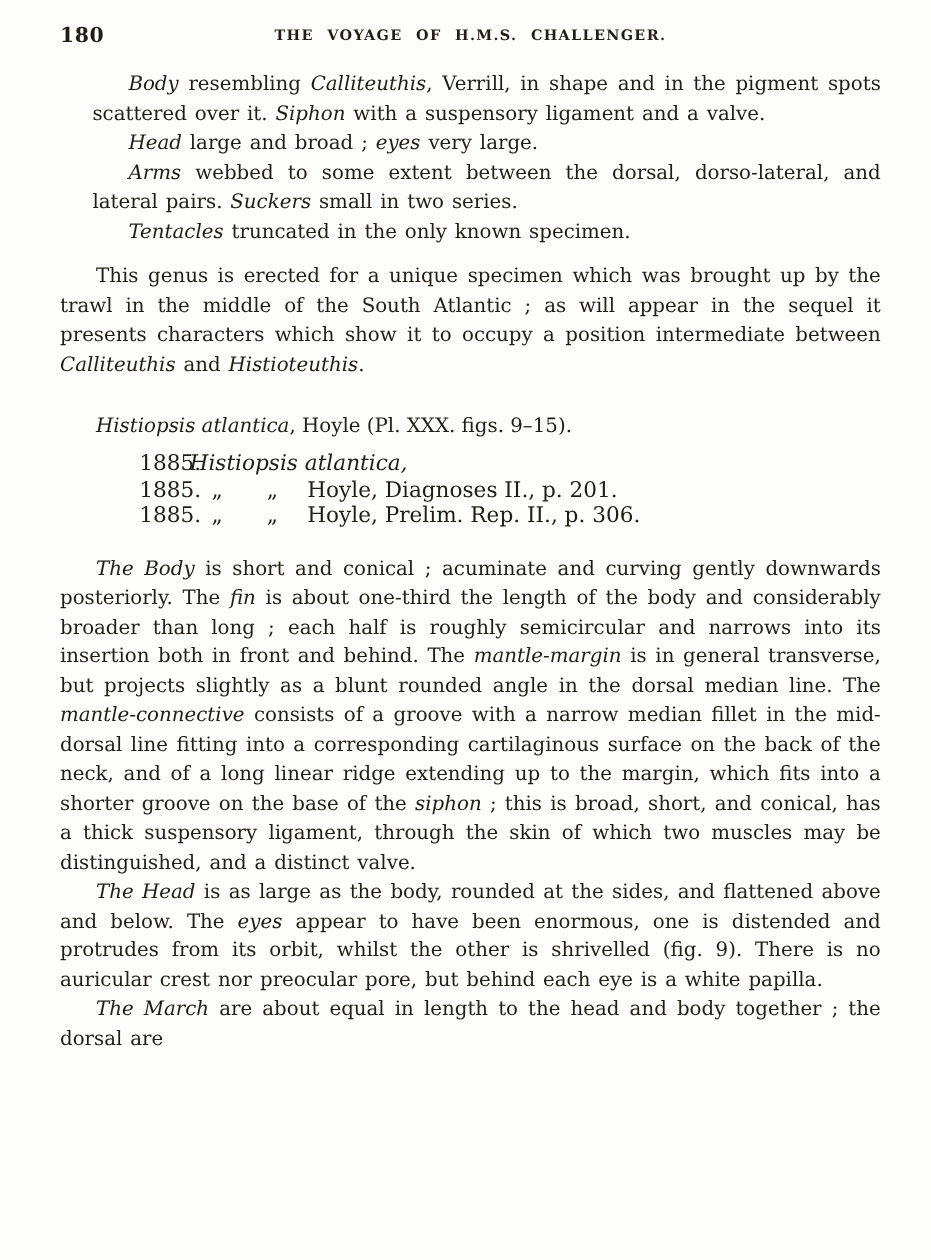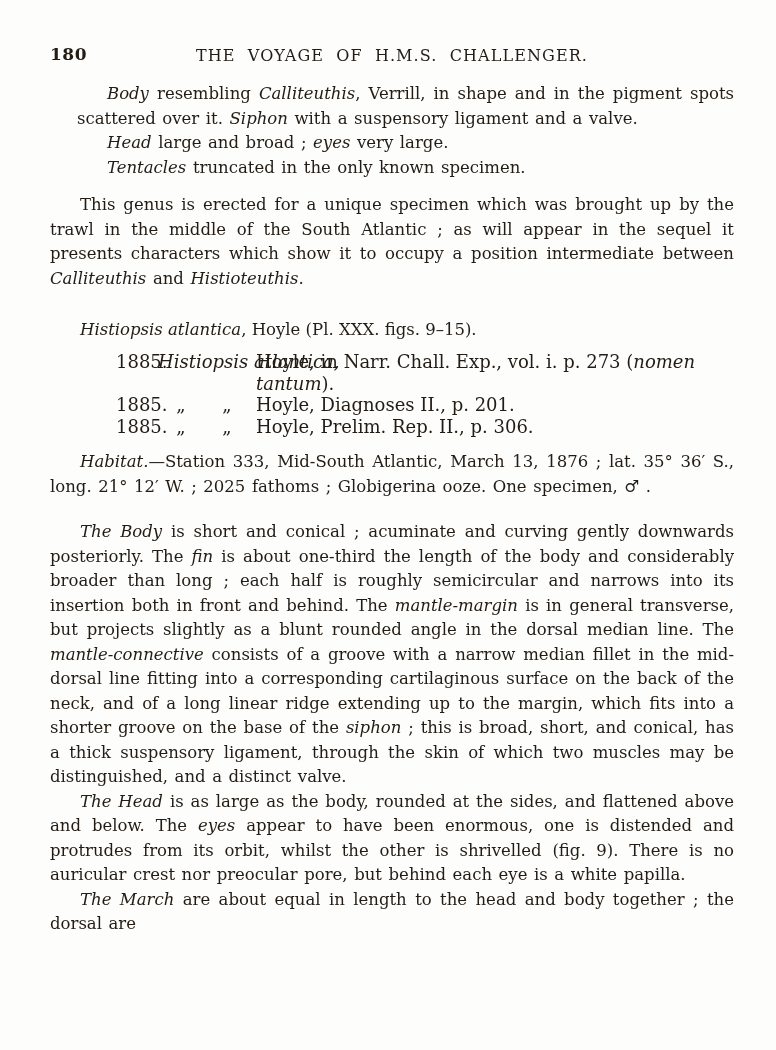--- a/index.html
+++ b/index.html
@@ -1,29 +1,29 @@
 <!DOCTYPE html>
 <html><head>
 <meta charset="utf-8">
 <style>
   html,body{margin:0;padding:0;background:#ffffff;}
   .page{
     position:relative;
     width:776px;height:1050px;
     box-sizing:border-box;
     background:#fdfdfb;
-    padding:44px 42px 0 50px;
+    padding:20px 42px 0 50px;
     font-family:"DejaVu Serif", serif;
     color:#221c15;
     overflow:hidden;
   }
   .page-header{position:relative;height:22px;}
   .page-number{position:absolute;left:0;top:0;font-size:17px;font-weight:bold;letter-spacing:.5px;}
   .running-head{position:absolute;left:0;right:0;top:2px;text-align:center;
-    font-size:16px;font-weight:normal;letter-spacing:1.1px;word-spacing:6px;}
+    font-size:12px;font-weight:bold;letter-spacing:1.1px;word-spacing:6px;}
   .genus-heading{margin:40px 0 0;text-align:center;font-size:18px;font-weight:normal;line-height:26px;}
   .it{font-style:italic;}
   sup{font-size:10px;line-height:0;position:relative;top:-5px;}
   .para{margin:0;font-size:16.5px;line-height:24.5px;text-align:justify;text-indent:30px;word-spacing:.08em;}
   .diagnosis{margin-top:16px;margin-left:27px;}
   .genus-note{margin-top:13px;}
   .species-heading{margin:27px 0 0 30px;font-size:16.5px;font-weight:normal;line-height:24px;}
   .synonymy{margin:9px 0 0 66px;font-size:18px;line-height:21.5px;}
   .syn-row{display:flex;align-items:baseline;}
   .syn-year{width:42px;flex:none;}
@@ -40,46 +40,45 @@
 <div class="page">
   <header class="page-header">
     <span class="page-number">180</span>
     <span class="running-head">THE VOYAGE OF H.M.S. CHALLENGER.</span>
   </header>
 
 
   <section class="diagnosis">
       <p class="para"><span class="it">Body</span><span> resembling </span><span class="it">Calliteuthis</span><span>, Verrill, in shape and in the pigment spots scattered over it.  </span><span class="it">Siphon</span><span> with a suspensory ligament and a valve.</span></p>
       <p class="para"><span class="it">Head</span><span> large and broad ; </span><span class="it">eyes</span><span> very large.</span></p>
+      <p class="para"><span class="it">Arms</span><span> webbed to some extent between the dorsal, dorso-lateral, and lateral pairs. </span><span class="it">Suckers</span><span> small in two series.</span></p>
       <p class="para"><span class="it">Tentacles</span><span> truncated in the only known specimen.</span></p>
     </section>
 
   <p class="para genus-note"><span>This genus is erected for a unique specimen which was brought up by the trawl in the middle of the South Atlantic ; as will appear in the sequel it presents characters which show it to occupy a position intermediate between </span><span class="it">Calliteuthis</span><span> and </span><span class="it">Histioteuthis</span><span>.</span></p>
 
   <h2 class="species-heading"><span class="it">Histiopsis atlantica</span><span>, Hoyle (Pl. XXX. figs. 9–15).</span></h2>
 
   <section class="synonymy">
       <div class="syn-row">
         <span class="syn-year">1885.</span>
         <span class="syn-name it-name">Histiopsis atlantica,</span>
-        <span class="syn-ref"><span>Hoyle, in Narr. Chall. Exp., vol. i. p. 273 (</span><span class="it">nomen tantum</span><span>).</span></span>
       </div>
       <div class="syn-row">
         <span class="syn-year">1885.</span>
         <span class="syn-name"><span class="dit">„</span><span class="dit">„</span></span>
         <span class="syn-ref"><span>Hoyle, Diagnoses II., p. 201.</span></span>
       </div>
       <div class="syn-row">
         <span class="syn-year">1885.</span>
         <span class="syn-name"><span class="dit">„</span><span class="dit">„</span></span>
         <span class="syn-ref"><span>Hoyle, Prelim. Rep. II., p. 306.</span></span>
       </div>
     </section>
 
-  <p class="para habitat"><span class="it">Habitat.</span><span>—Station 333, Mid-South Atlantic, March 13, 1876 ; lat. 35° 36′ S., long. 21° 12′ W. ; 2025 fathoms ; Globigerina ooze.  One specimen, ♂ .</span></p>
 
   <section class="description">
       <p class="para"><span class="it">The Body</span><span> is short and conical ; acuminate and curving gently downwards posteriorly. The </span><span class="it">fin</span><span> is about one-third the length of the body and considerably broader than long ; each half is roughly semicircular and narrows into its insertion both in front and behind.  The </span><span class="it">mantle-margin</span><span> is in general transverse, but projects slightly as a blunt rounded angle in the dorsal median line.  The </span><span class="it">mantle-connective</span><span> consists of a groove with a narrow median fillet in the mid-dorsal line fitting into a corresponding cartilaginous surface on the back of the neck, and of a long linear ridge extending up to the margin, which fits into a shorter groove on the base of the </span><span class="it">siphon</span><span> ; this is broad, short, and conical, has a thick suspensory ligament, through the skin of which two muscles may be distinguished, and a distinct valve.</span></p>
       <p class="para"><span class="it">The Head</span><span> is as large as the body, rounded at the sides, and flattened above and below.  The </span><span class="it">eyes</span><span> appear to have been enormous, one is distended and protrudes from its orbit, whilst the other is shrivelled (fig. 9).  There is no auricular crest nor preocular pore, but behind each eye is a white papilla.</span></p>
       <p class="para"><span class="it">The March</span><span> are about equal in length to the head and body together ; the dorsal are</span></p>
     </section>
 
 </div>
 
 </body></html>

